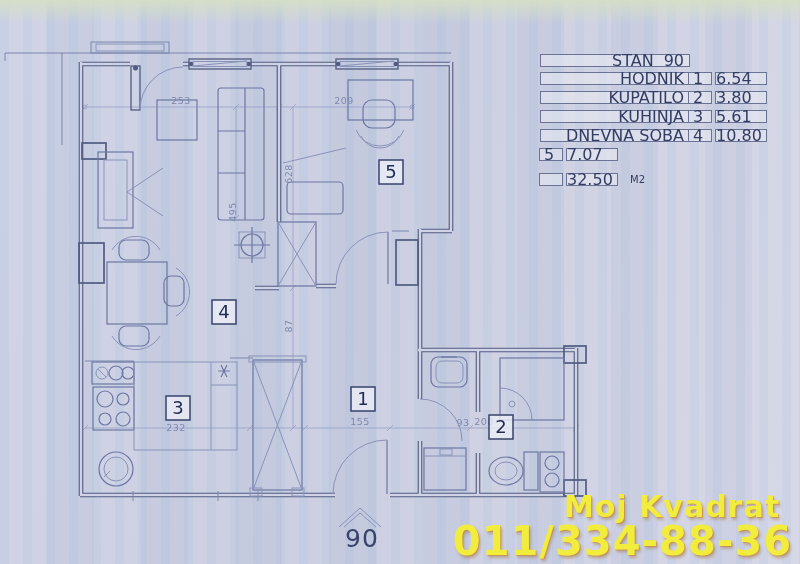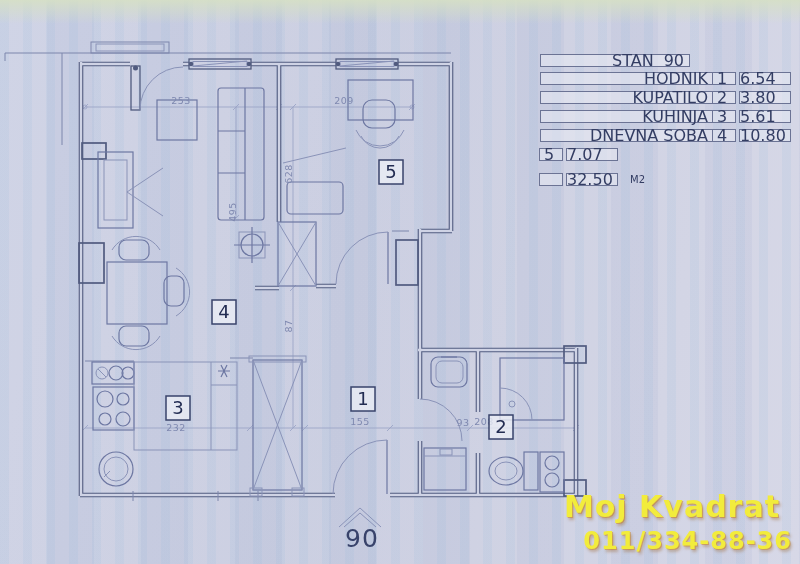--- a/index.html
+++ b/index.html
@@ -25,32 +25,32 @@
   .blob{fill:#515b7f;}
   .roombox{fill:rgba(236,238,246,0.78);stroke:#39436b;stroke-width:1.5;}
   .roomnum{fill:#222c52;font-size:18px;text-anchor:middle;}
   .bignum{fill:#39436b;font-size:25px;text-anchor:middle;letter-spacing:1px;}
 
   
   .legend{position:absolute;left:540px;top:54px;width:256px;height:140px;}
   .lrow{position:absolute;left:0;display:flex;height:13px;}
   .cell{box-sizing:border-box;border:1px solid #6b7394;background:rgba(233,235,244,0.55);
         color:#333d63;font-size:16px;line-height:11px;height:13px;}
-  .lbl{width:173px;text-align:right;padding-right:4px;}
+  .lbl{width:149px;text-align:right;padding-right:4px;}
   .num{width:24px;margin-left:-1px;padding-left:4px;text-align:left;}
   .val{width:52px;margin-left:3px;text-align:right;padding-right:20px;}
   .unit{color:#333d63;font-size:10px;line-height:13px;margin-left:12px;}
   .stan-num{margin-left:10px;}
 
   
   .watermark{position:absolute;right:8px;bottom:6px;text-align:right;
     color:#f2ec3c;font-weight:bold;line-height:34px;
     text-shadow:1px 1px 0 rgba(205,130,25,0.5), 2px 3px 3px rgba(150,85,20,0.35);}
   .wm1{display:block;font-size:30px;margin-right:12px;letter-spacing:1px;}
-  .wm2{display:block;font-size:24px;letter-spacing:1px;}
+  .wm2{display:block;font-size:40px;letter-spacing:1px;}
 </style>
 </head>
 <body>
 
 <svg class="plan-svg" width="800" height="564" viewBox="0 0 800 564">
 
   <g>
     <path class="thin" d="M5,53 H451 M5,53 V61 M62,53 V145"></path>
     <rect class="thin" x="91" y="42" width="78" height="11"></rect>
     <rect class="furn-light" x="96" y="44" width="68" height="7"></rect>

